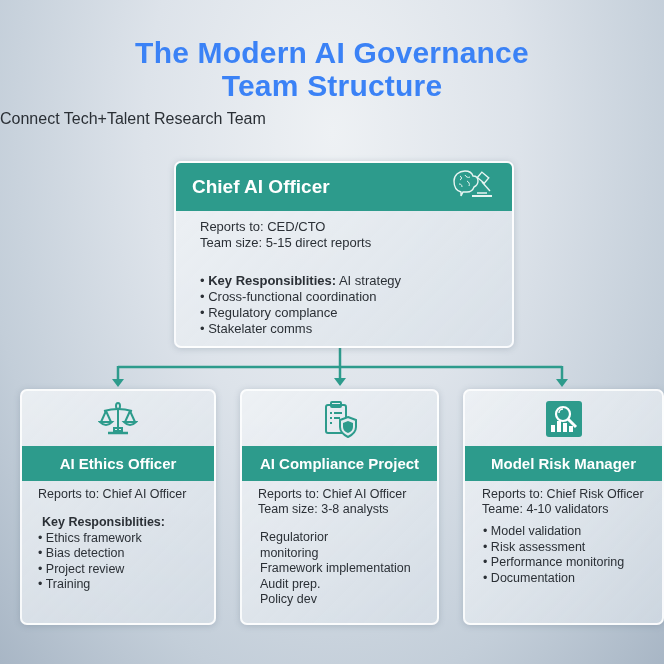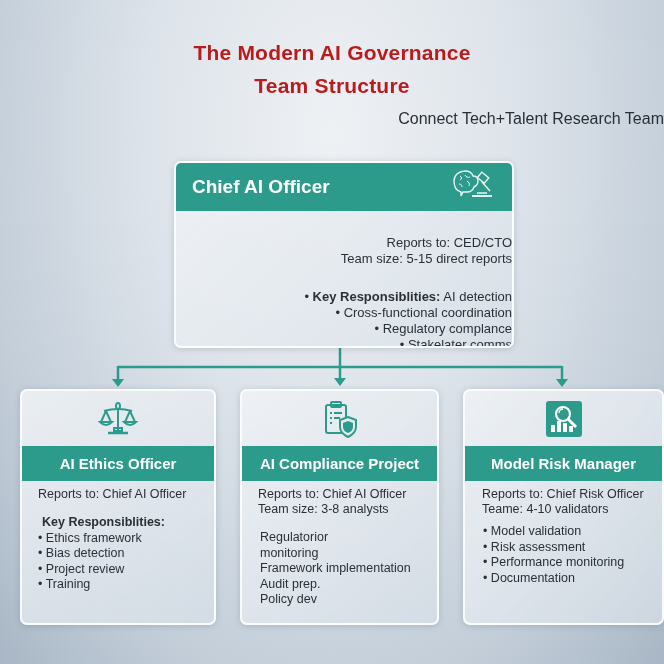--- a/index.html
+++ b/index.html
@@ -5,43 +5,43 @@
   * { box-sizing: border-box; margin: 0; padding: 0; }
   html, body { width: 664px; height: 664px; overflow: hidden; }
   body {
     font-family: "Liberation Sans", sans-serif;
     background: radial-gradient(ellipse at 50% 20%, #eef1f4 0%, #dde3ea 40%, #c3ced9 75%, #a8b6c5 100%);
     position: relative;
     color: #222;
   }
   .title {
     position: absolute; left: 0; top: 36px; width: 664px;
-    text-align: center; font-weight: bold; font-size: 21px; line-height: 33px;
-    color: #b91c1c; letter-spacing: 0.2px;
+    text-align: center; font-weight: bold; font-size: 30px; line-height: 33px;
+    color: #3b82f6; letter-spacing: 0.2px;
   }
   .subtitle {
     position: absolute; left: 0; top: 110px; width: 664px;
-    text-align: right; font-size: 16px; color: #2a2f35;
+    text-align: left; font-size: 16px; color: #2a2f35;
   }
   .card {
     position: absolute;
     background: linear-gradient(135deg, rgba(240,243,246,0.85), rgba(215,223,231,0.75));
     border: 2px solid rgba(255,255,255,0.85);
     border-radius: 7px;
     box-shadow: 0 1px 6px rgba(80,100,120,0.25);
     overflow: hidden;
   }
   .chief { left: 174px; top: 161px; width: 340px; height: 187px; }
   .chief .band {
     height: 48px; background: #2d9b8c;
     display: flex; align-items: center; justify-content: space-between;
     padding: 0 14px 0 16px;
   }
   .chief .band-title { color: #fff; font-weight: bold; font-size: 19px; }
-  .chief .body { padding: 24px 0 0 24px; font-size: 13px; line-height: 16px; color: #2b3036; text-align: right; }
+  .chief .body { padding: 8px 0 0 24px; font-size: 13px; line-height: 16px; color: #2b3036; }
   .chief .resp { margin-top: 22px; padding-left: 0; }
   .line { display: block; white-space: nowrap; }
   .bullet::before { content: "• "; }
   .bold { font-weight: bold; }
 
   .sub { top: 389px; height: 236px; }
   .sub-ethics { left: 20px; width: 196px; }
   .sub-comp { left: 240px; width: 199px; }
   .sub-risk { left: 463px; width: 201px; }
   .sub .icon-wrap { height: 55px; display: flex; align-items: center; justify-content: center; }
@@ -92,21 +92,21 @@
         <line x1="34" y1="15" x2="42" y2="24"></line>
         <line x1="24" y1="29" x2="44" y2="29" stroke-width="2"></line>
         <line x1="29" y1="26" x2="39" y2="26"></line>
       </svg>
     </span>
   </div>
   <div class="body">
     <span class="line">Reports to: CED/CTO</span>
     <span class="line">Team size: 5-15 direct reports</span>
     <div class="resp">
-      <span class="line bullet"><span class="bold">Key Responsiblities:</span> <span>AI detection</span></span>
+      <span class="line bullet"><span class="bold">Key Responsiblities:</span> <span>AI strategy</span></span>
       <span class="line bullet">Cross-functional coordination</span>
       <span class="line bullet">Regulatory complance</span>
       <span class="line bullet">Stakelater comms</span>
     </div>
   </div>
 </div>
 
 <div class="card sub sub-ethics">
   <div class="icon-wrap">
     <svg width="40" height="36" viewBox="0 0 40 36" fill="none" stroke="#2d9b8c" stroke-width="2">

